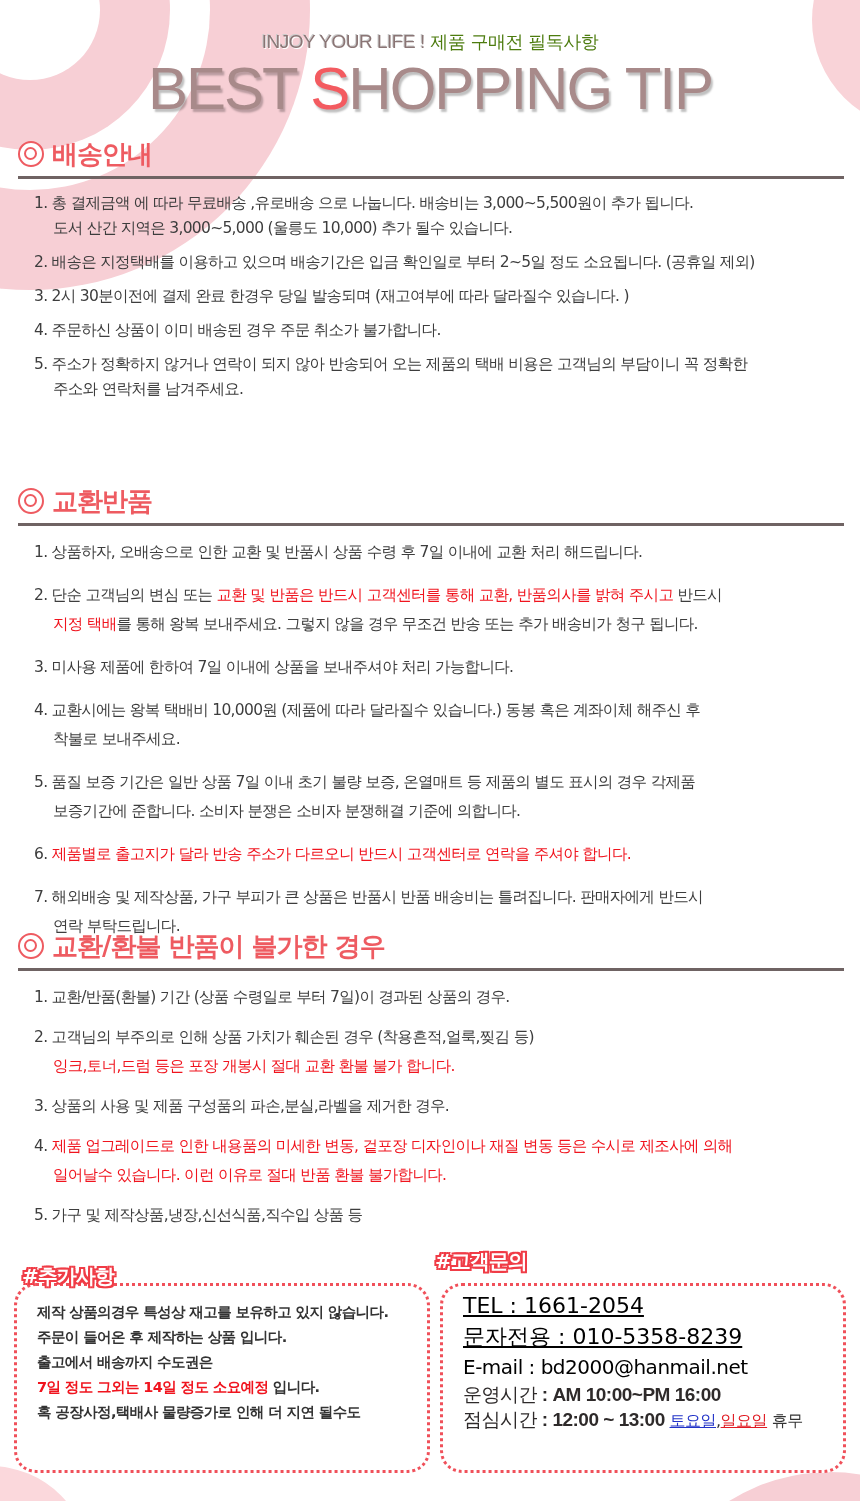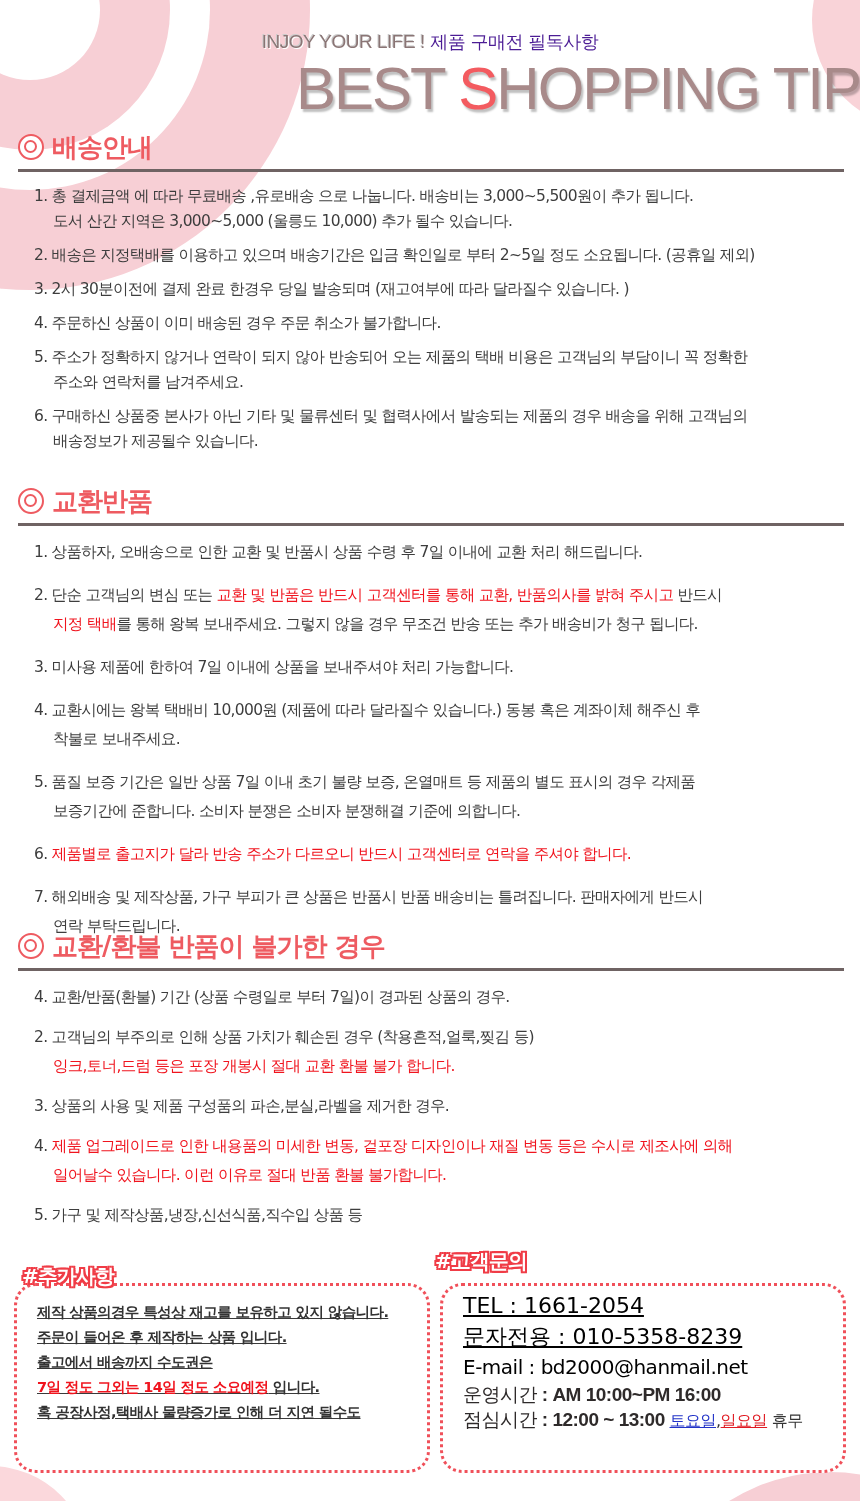--- a/index.html
+++ b/index.html
@@ -14,27 +14,26 @@
   .deco-tl-ring { left: -150px; top: -170px; width: 360px; height: 360px; background: #ffffff; }
   .deco-tl-mid { left: -110px; top: -130px; width: 280px; height: 280px; background: #f7cfd5; }
   .deco-tl-hole { left: -40px; top: -60px; width: 140px; height: 140px; background: #ffffff; }
   .deco-tr { left: 812px; top: -90px; width: 220px; height: 220px; background: #f9d3d8; }
   .deco-bl { left: -110px; top: 1466px; width: 200px; height: 200px; background: #fbd8dc; }
   .deco-br { left: 640px; top: 1472px; width: 380px; height: 380px; background: #f7cfd5; }
 
   .header { position: absolute; left: 0; top: 30px; width: 860px; text-align: center; z-index: 2; }
   .header-sub { font-size: 19px; letter-spacing: -0.5px; }
   .header-sub .en { color: #8a7575; font-family: "Liberation Sans", sans-serif; text-shadow: 1px 1px 0 #fff, -1px -1px 0 #ccc; }
-  .header-sub .ko { color: #4c1d95; font-size: 18px; }
+  .header-sub .ko { color: #4d7c0f; font-size: 18px; }
   .header-title {
     margin-top: 4px; font-family: "Liberation Sans", sans-serif;
     font-size: 60px; letter-spacing: -2px; color: #a88a8a;
     text-shadow: 2px 3px 2px rgba(0,0,0,0.25);
     line-height: 62px;
-    text-align: right;
   }
   .header-title .hl { color: #f35b60; }
 
   .section { position: absolute; left: 0; width: 860px; z-index: 2; }
   .sec-head {
     position: relative; left: 18px; width: 826px; height: 44px;
     border-bottom: 3px solid #6f6363;
   }
   .sec-head .bullet {
     position: absolute; left: 0; top: 6px; width: 26px; height: 26px;
@@ -47,21 +46,21 @@
   .sec-head .title {
     position: absolute; left: 34px; top: 2px; font-size: 26px; color: #ee5b61;
     font-weight: bold; letter-spacing: -1px;
   }
   .items { list-style: none; padding-left: 34px; padding-right: 20px; }
   .items li { font-size: 15.5px; letter-spacing: -0.7px; color: #3d3d3d; }
   .items li .line { display: block; white-space: nowrap; }
   .items li .cont { padding-left: 19px; }
   .red { color: #f0141e; }
 
-  #sec1 { top: 128px; }
+  #sec1 { top: 135px; }
   #sec1 .items { margin-top: 12px; }
   #sec1 .items li { margin-bottom: 9px; line-height: 25px; }
 
   #sec2 { top: 482px; }
   #sec2 .items { margin-top: 12px; }
   #sec2 .items li { margin-bottom: 14px; line-height: 29px; }
 
   #sec3 { top: 927px; }
   #sec3 .items { margin-top: 12px; }
   #sec3 .items li { margin-bottom: 11px; line-height: 29px; }
@@ -71,21 +70,21 @@
     -webkit-text-stroke: 0px; letter-spacing: -1px;
     text-shadow: -2px 0 #f03c46, 2px 0 #f03c46, 0 -2px #f03c46, 0 2px #f03c46,
                  -2px -2px #f03c46, 2px 2px #f03c46, -2px 2px #f03c46, 2px -2px #f03c46;
     z-index: 3;
   }
   .box {
     position: absolute; border: 3px dotted #f0505a; border-radius: 22px;
     background: rgba(255,255,255,0.95); z-index: 2;
   }
   #extra-label { left: 22px; top: 1263px; }
-  #extra-box { left: 14px; top: 1283px; width: 416px; height: 190px; padding: 14px 0 0 20px; text-decoration: underline; }
+  #extra-box { left: 14px; top: 1283px; width: 416px; height: 190px; padding: 14px 0 0 20px; }
   #extra-box .ln { font-size: 14.5px; font-weight: bold; color: #333; line-height: 25px; letter-spacing: -0.6px; white-space: nowrap; }
 
   #contact-label { left: 435px; top: 1248px; }
   #contact-box { left: 440px; top: 1283px; width: 406px; height: 190px; padding: 4px 0 0 20px; }
   .c-note { font-size: 15px; color: #1a8a6a; line-height: 24px; letter-spacing: -0.5px; }
   .c-tel, .c-sms { font-size: 22px; color: #000000; line-height: 31px; font-family: "DejaVu Sans", sans-serif; letter-spacing: 0px; text-decoration: underline; }
   .c-mail { font-size: 20px; color: #000000; line-height: 30px; letter-spacing: -0.5px; }
   .c-hours { font-size: 19px; color: #2e2a2a; line-height: 24px; font-weight: bold; letter-spacing: -0.5px; white-space: nowrap; font-family: "Liberation Sans", sans-serif; }
   .c-hours .ko { font-family: "DejaVu Sans", sans-serif; font-weight: normal; }
   .sat { color: #2233c8; text-decoration: underline; font-weight: normal; font-family: "DejaVu Sans", sans-serif; font-size: 16px; }
@@ -128,24 +127,20 @@
     <li>
         <span class="line">3. 2시 30분이전에 결제 완료 한경우 당일 발송되며 (재고여부에 따라 달라질수 있습니다. )</span>
       </li>
     <li>
         <span class="line">4. 주문하신 상품이 이미 배송된 경우 주문 취소가 불가합니다.</span>
       </li>
     <li>
         <span class="line">5. 주소가 정확하지 않거나 연락이 되지 않아 반송되어 오는 제품의 택배 비용은 고객님의 부담이니 꼭 정확한</span>
         <span class="line cont">주소와 연락처를 남겨주세요.</span>
       </li>
-    <li>
-        <span class="line">6. 구매하신 상품중 본사가 아닌 기타 및 물류센터 및 협력사에서 발송되는 제품의 경우 배송을 위해 고객님의</span>
-        <span class="line cont">배송정보가 제공될수 있습니다.</span>
-      </li>
   </ul>
 </div>
 
 <div class="section" id="sec2">
   <div class="sec-head">
     <span class="bullet"></span>
     <span class="title">교환반품</span>
   </div>
   <ul class="items">
     <li>
@@ -176,21 +171,21 @@
   </ul>
 </div>
 
 <div class="section" id="sec3">
   <div class="sec-head">
     <span class="bullet"></span>
     <span class="title">교환/환불 반품이 불가한 경우</span>
   </div>
   <ul class="items">
     <li>
-        <span class="line">4. 교환/반품(환불) 기간 (상품 수령일로 부터 7일)이 경과된 상품의 경우.</span>
+        <span class="line">1. 교환/반품(환불) 기간 (상품 수령일로 부터 7일)이 경과된 상품의 경우.</span>
       </li>
     <li>
         <span class="line">2. 고객님의 부주의로 인해 상품 가치가 훼손된 경우 (착용흔적,얼룩,찢김 등)</span>
         <span class="line cont red">잉크,토너,드럼 등은 포장 개봉시 절대 교환 환불 불가 합니다.</span>
       </li>
     <li>
         <span class="line">3. 상품의 사용 및 제품 구성품의 파손,분실,라벨을 제거한 경우.</span>
       </li>
     <li>
         <span class="line"><span>4. </span><span class="red">제품 업그레이드로 인한 내용품의 미세한 변동, 겉포장 디자인이나 재질 변동 등은 수시로 제조사에 의해</span></span>

